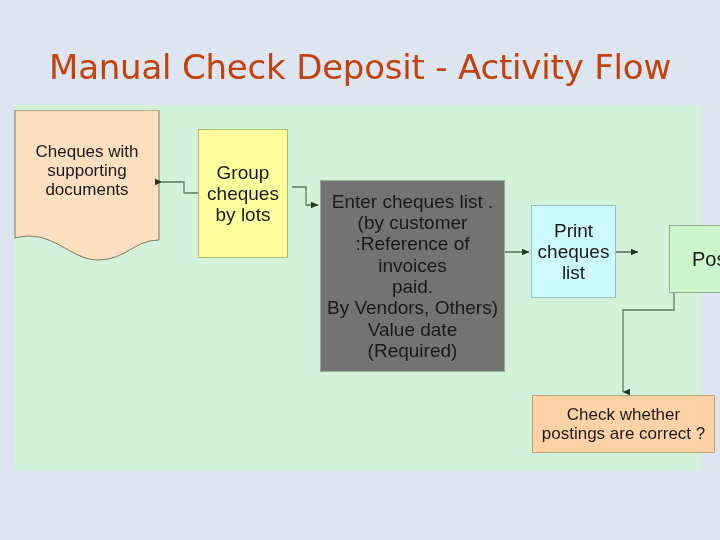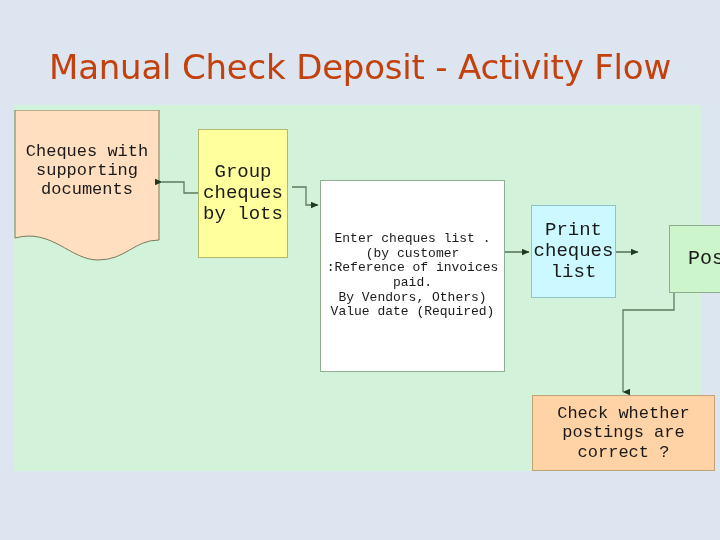--- a/index.html
+++ b/index.html
@@ -48,21 +48,20 @@
     justify-content: center;
     text-align: center;
     color: #1a1a1a;
     font-family: "Liberation Sans", sans-serif;
     line-height: 1.12;
   }
   .node .node-label {
     display: block;
     width: 100%;
     white-space: pre-line;
-    font-family: Liberation Mono, monospace;
   }
 
   
   #node-cheques-docs {
     left: 0px;
     top: 5px;
     width: 146px;
     height: 155px;
     font-size: 17px;
     padding: 0 6px;
@@ -89,23 +88,23 @@
     background: #ffff9e;
     border: 1px solid #b8b86a;
     font-size: 19px;
   }
 
   #node-enter-cheques {
     left: 306px;
     top: 75px;
     width: 185px;
     height: 192px;
-    background: #ffffff;
+    background: #737373;
     border: 1px solid #8fae8f;
-    font-size: 13px;
+    font-size: 19px;
     padding: 0 2px;
   }
 
   #node-print-cheques {
     left: 517px;
     top: 100px;
     width: 85px;
     height: 93px;
     background: #ccf9ff;
     border: 1px solid #8fc2cc;
@@ -120,21 +119,21 @@
     background: #ccf5cc;
     border: 1px solid #8fae8f;
     font-size: 20px;
     margin-left: 29px;
   }
 
   #node-check-postings {
     left: 518px;
     top: 290px;
     width: 183px;
-    height: 76px;
+    height: 58px;
     background: #ffd3a6;
     border: 1px solid #c2a173;
     font-size: 17px;
   }
 
   #connectors {
     position: absolute;
     left: 0;
     top: 0;
     width: 687px;

